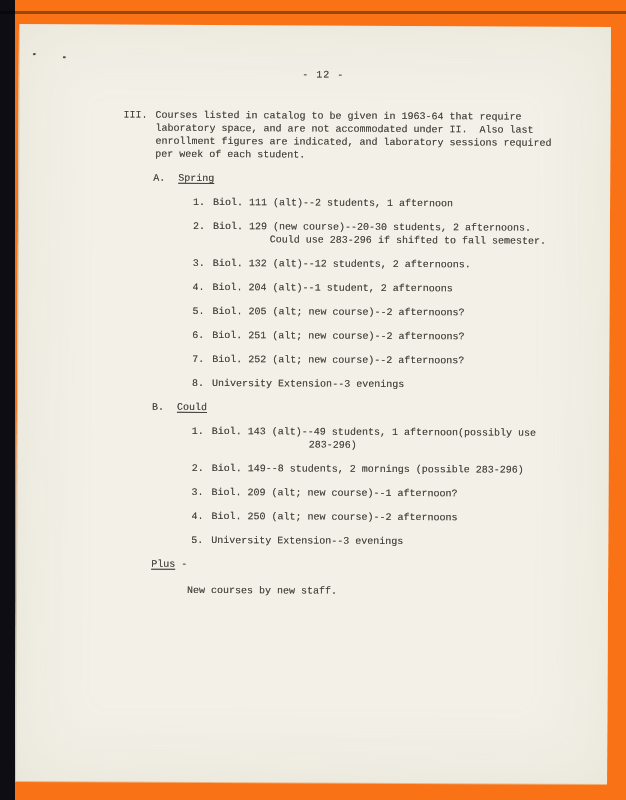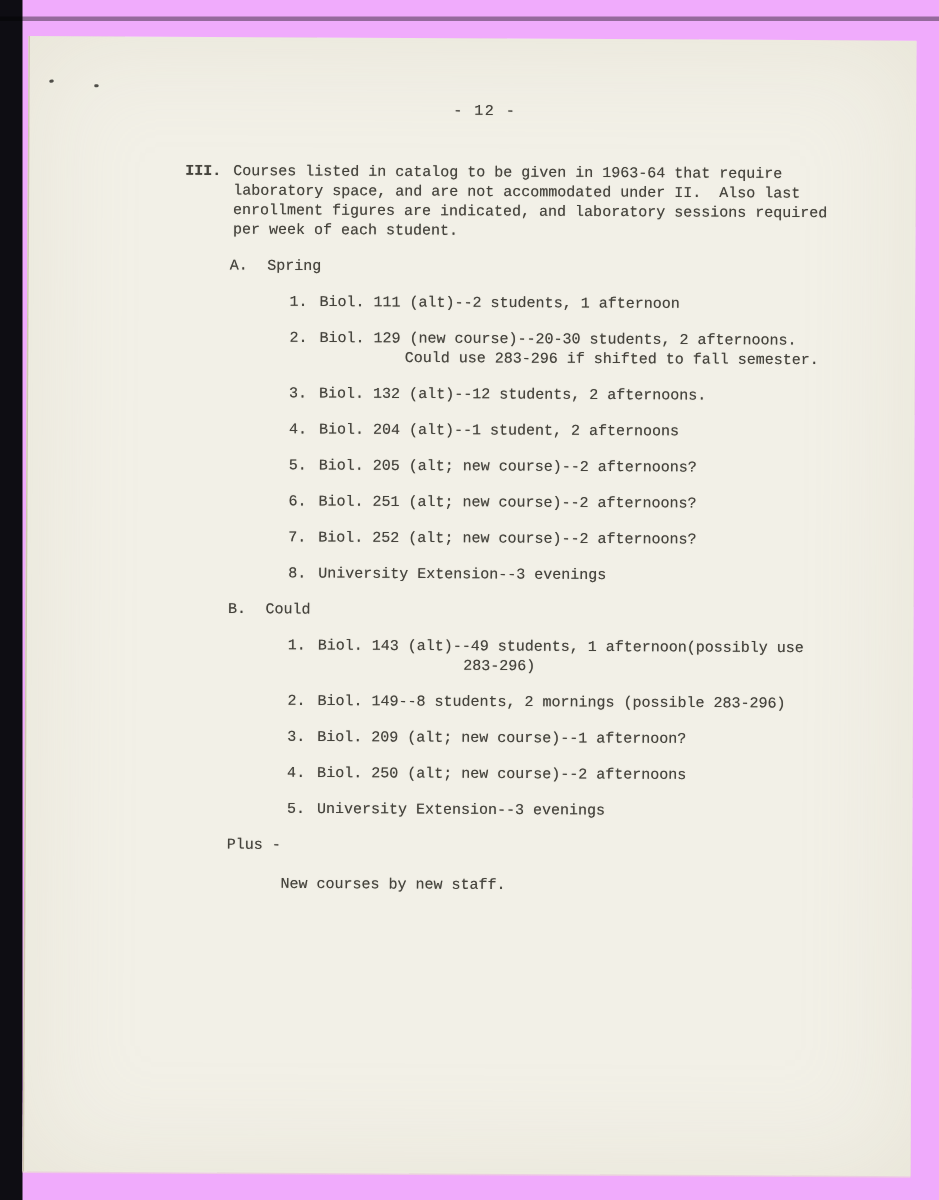--- a/index.html
+++ b/index.html
@@ -1,18 +1,18 @@
 <!DOCTYPE html>
 <html><head>
 <meta charset="utf-8">
 <style>
   html,body{margin:0;padding:0;background:#111016;}
   .stage{
     position:relative;width:626px;height:800px;overflow:hidden;
-    background:#f0abfc;
+    background:#f97316;
     font-family:"Liberation Mono","DejaVu Sans Mono",monospace;
   }
   
   .stage::before{
     content:"";position:absolute;left:0;top:0;width:15px;height:800px;
     background:#0e0d13;
   }
   .stage::after{
     content:"";position:absolute;left:0;top:11px;width:626px;height:3px;
     background:rgba(0,0,0,0.38);
@@ -24,24 +24,24 @@
     box-shadow:0 1px 0 rgba(235,230,205,0.55), inset 0 0 70px rgba(208,202,178,0.30);
     transform:rotate(0.3deg);transform-origin:top left;
     color:#45433c;font-size:10px;line-height:13px;
   }
   .line{white-space:pre;}
   .ink-dot{position:absolute;width:3px;height:2px;background:#33312e;opacity:.85;border-radius:1px;}
   .dot1{left:13px;top:29px;transform:rotate(-15deg);}
   .dot2{left:43px;top:32px;}
   .page-number{margin-top:43px;text-align:center;transform:translateX(8px);letter-spacing:1px;}
   .intro{display:flex;margin-top:28px;margin-left:104px;}
-  .intro .numeral{width:32px;flex:none;font-weight:bold;}
+  .intro .numeral{width:32px;flex:none;}
   .subhead{margin-left:134px;margin-top:11px;}
   .subhead .slabel{display:inline-block;width:25px;}
-  .u{text-underline-offset:2px;text-decoration-thickness:1px;}
+  .u{text-decoration:underline;text-underline-offset:2px;text-decoration-thickness:1px;}
   .item{display:flex;margin-left:174px;margin-top:11px;}
   .item .num{width:20px;flex:none;}
   .indent-a2{margin-left:57px;}
   .indent-b1{margin-left:97px;}
   .plus-head{margin-left:134px;margin-top:11px;}
   .plus-head .suffix{margin-left:6px;}
   .plus-note{margin-left:170px;margin-top:13px;}
   .ink{text-shadow:0 0 0.5px rgba(62,60,54,0.55);}
 </style>
 </head>

